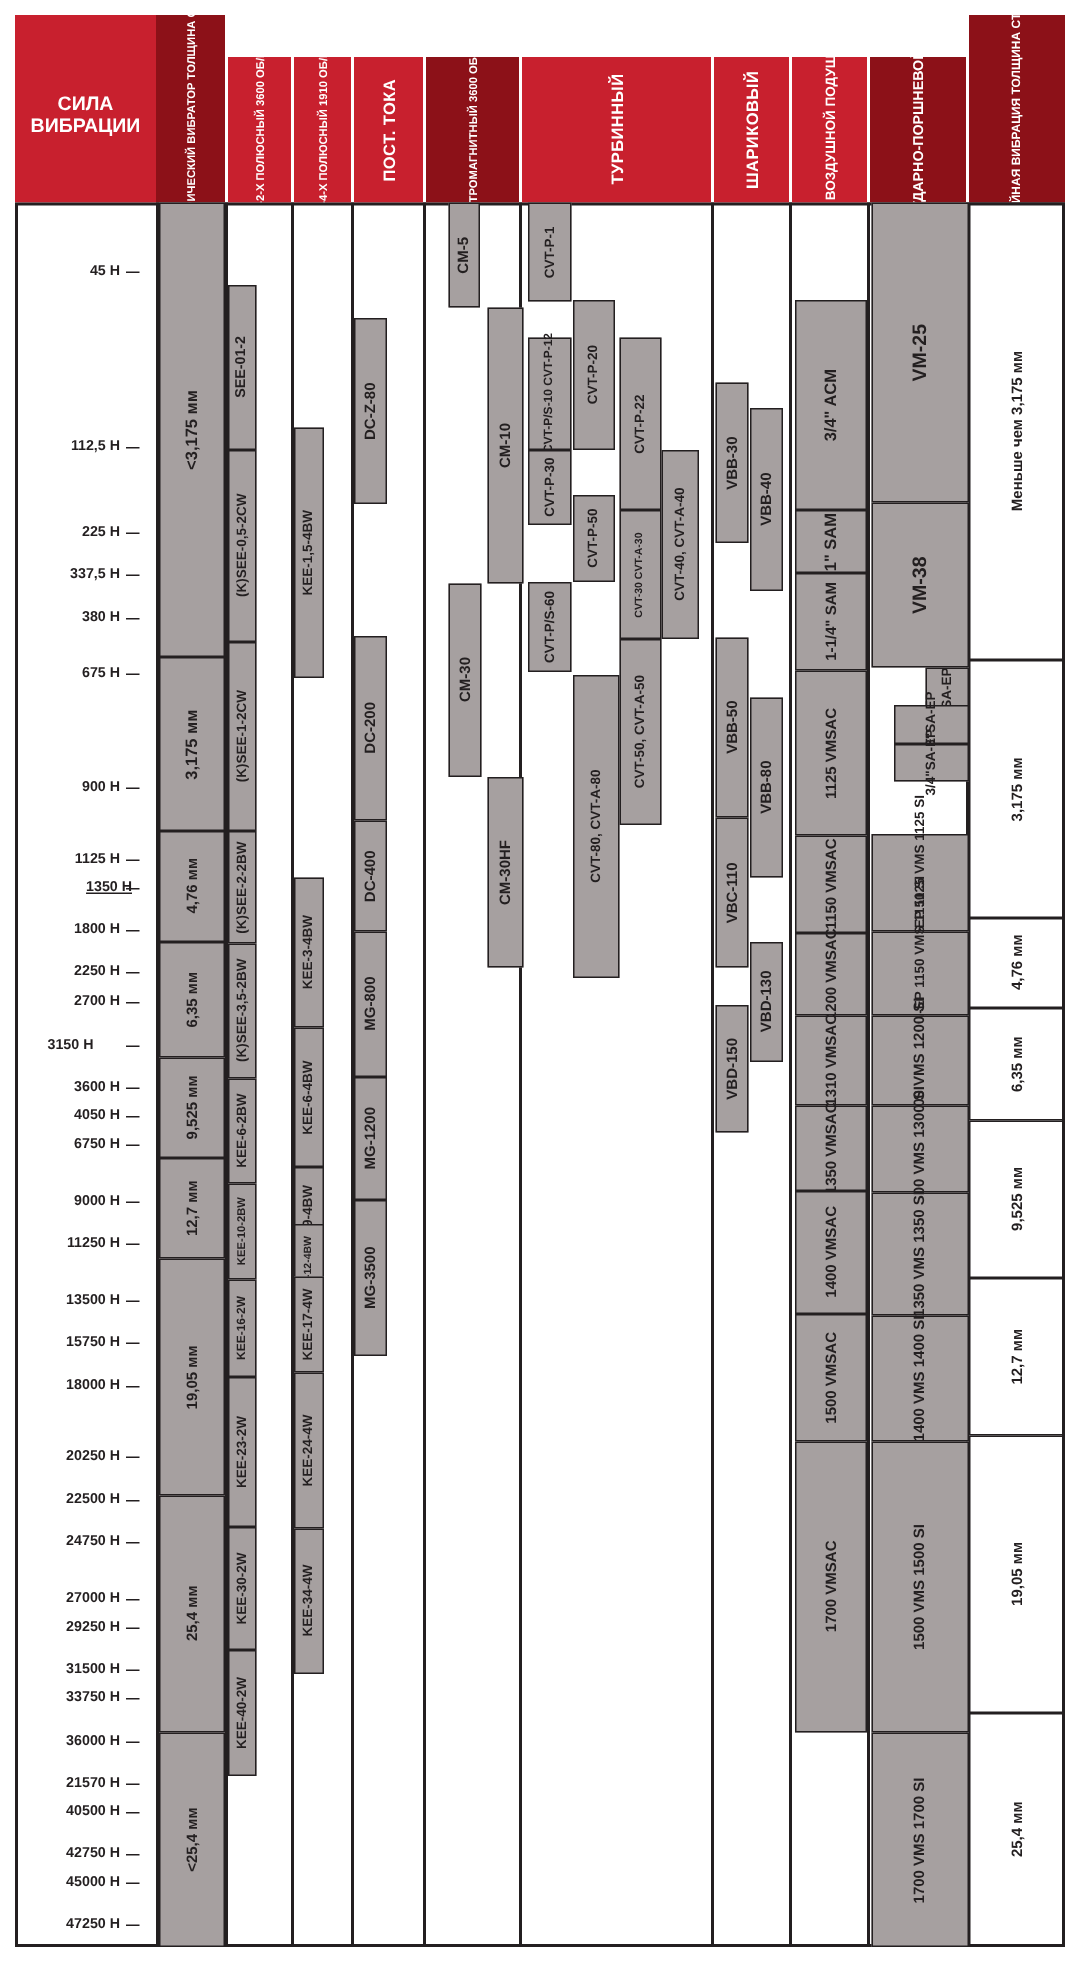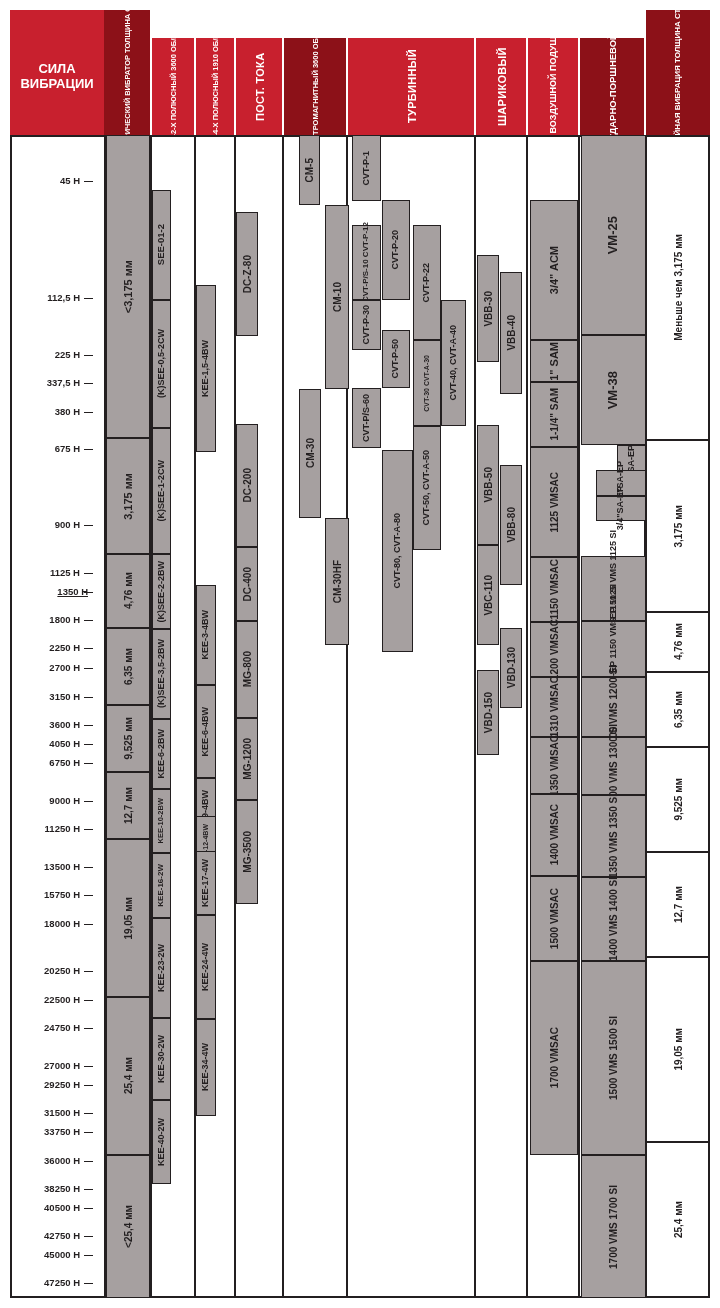--- a/index.html
+++ b/index.html
@@ -117,21 +117,21 @@
       <div class="ylab" style="left: 14px; width: 66px; top: 567px;">1125 H</div>
       <div class="ytick" style="left: 84px; top: 573px;"></div>
       <div class="ylab" style="left: 22px; width: 66px; top: 586px; text-decoration: underline;">1350 H</div>
       <div class="ytick" style="left: 84px; top: 592px;"></div>
       <div class="ylab" style="left: 14px; width: 66px; top: 614px;">1800 H</div>
       <div class="ytick" style="left: 84px; top: 620px;"></div>
       <div class="ylab" style="left: 14px; width: 66px; top: 642px;">2250 H</div>
       <div class="ytick" style="left: 84px; top: 648px;"></div>
       <div class="ylab" style="left: 14px; width: 66px; top: 662px;">2700 H</div>
       <div class="ytick" style="left: 84px; top: 668px;"></div>
-      <div class="ylab" style="left: 14px; width: 66px; top: 691px;">3150 H</div>
+      <div class="ylab" style="left: 14px; width: 66px; top: 691px; text-align: center;">3150 H</div>
       <div class="ytick" style="left: 84px; top: 697px;"></div>
       <div class="ylab" style="left: 14px; width: 66px; top: 719px;">3600 H</div>
       <div class="ytick" style="left: 84px; top: 725px;"></div>
       <div class="ylab" style="left: 14px; width: 66px; top: 738px;">4050 H</div>
       <div class="ytick" style="left: 84px; top: 744px;"></div>
       <div class="ylab" style="left: 14px; width: 66px; top: 757px;">6750 H</div>
       <div class="ytick" style="left: 84px; top: 763px;"></div>
       <div class="ylab" style="left: 14px; width: 66px; top: 795px;">9000 H</div>
       <div class="ytick" style="left: 84px; top: 801px;"></div>
       <div class="ylab" style="left: 14px; width: 66px; top: 823px;">11250 H</div>
@@ -151,21 +151,21 @@
       <div class="ylab" style="left: 14px; width: 66px; top: 1060px;">27000 H</div>
       <div class="ytick" style="left: 84px; top: 1066px;"></div>
       <div class="ylab" style="left: 14px; width: 66px; top: 1079px;">29250 H</div>
       <div class="ytick" style="left: 84px; top: 1085px;"></div>
       <div class="ylab" style="left: 14px; width: 66px; top: 1107px;">31500 H</div>
       <div class="ytick" style="left: 84px; top: 1113px;"></div>
       <div class="ylab" style="left: 14px; width: 66px; top: 1126px;">33750 H</div>
       <div class="ytick" style="left: 84px; top: 1132px;"></div>
       <div class="ylab" style="left: 14px; width: 66px; top: 1155px;">36000 H</div>
       <div class="ytick" style="left: 84px; top: 1161px;"></div>
-      <div class="ylab" style="left: 14px; width: 66px; top: 1183px;">38250 H</div>
+      <div class="ylab" style="left: 14px; width: 66px; top: 1183px;">21570 H</div>
       <div class="ytick" style="left: 84px; top: 1189px;"></div>
       <div class="ylab" style="left: 14px; width: 66px; top: 1202px;">40500 H</div>
       <div class="ytick" style="left: 84px; top: 1208px;"></div>
       <div class="ylab" style="left: 14px; width: 66px; top: 1230px;">42750 H</div>
       <div class="ytick" style="left: 84px; top: 1236px;"></div>
       <div class="ylab" style="left: 14px; width: 66px; top: 1249px;">45000 H</div>
       <div class="ytick" style="left: 84px; top: 1255px;"></div>
       <div class="ylab" style="left: 14px; width: 66px; top: 1277px;">47250 H</div>
       <div class="ytick" style="left: 84px; top: 1283px;"></div>
     </div>

